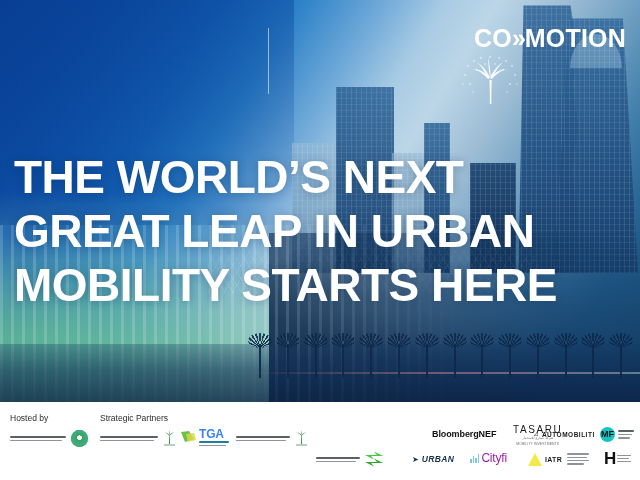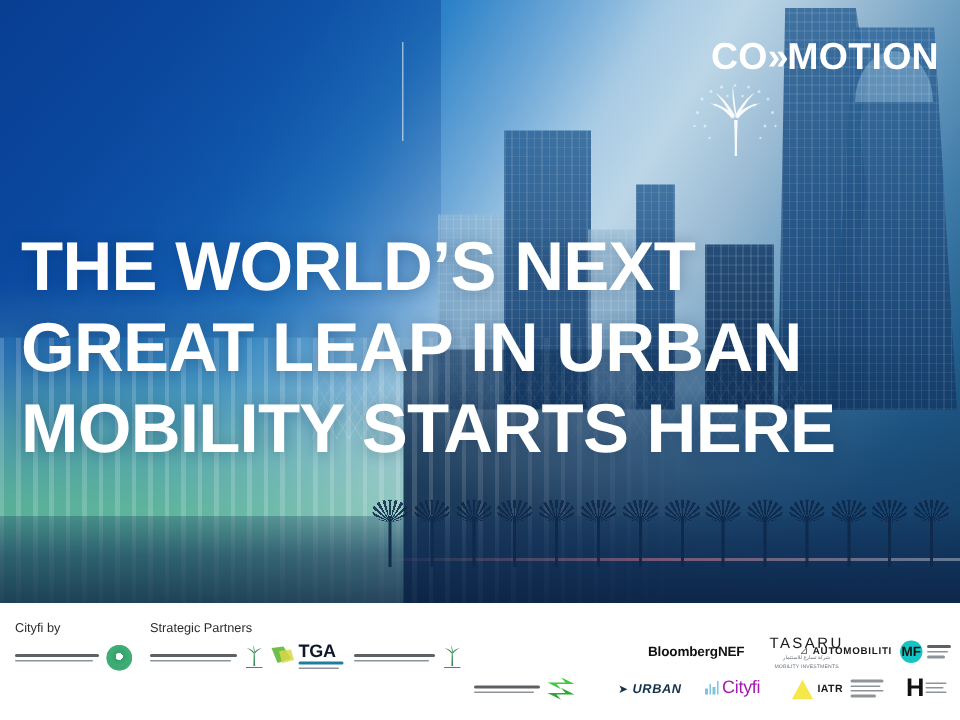--- a/index.html
+++ b/index.html
@@ -127,21 +127,21 @@
   .tiny-col{display:flex;flex-direction:column;}
 
   
   .emb-green{width:17px;height:17px;border-radius:50%;
      background:radial-gradient(circle at 50% 45%, #ffffff 18%, #35a06a 19%, #3fae76 52%, #2f9463 75%, #ffffff 76%);
      box-shadow:inset 0 0 0 1.5px #3fae76;}
   
   .emb-palm{width:13px;height:17px;position:relative;}
   
   .tga-mark{width:17px;height:14px;position:relative;}
-  .tga-text{font-size:12px;font-weight:700;color:#0f172a;letter-spacing:-.2px;line-height:1;}
+  .tga-text{font-size:12px;font-weight:700;color:#3b82f6;letter-spacing:-.2px;line-height:1;}
   
   .arrow-green{width:20px;height:15px;position:relative;}
   
   .omf-dot{width:15px;height:15px;border-radius:50%;background:#17c4c4;
      display:flex;align-items:center;justify-content:center;}
   .omf-m{font-size:9px;font-weight:700;color:#111;line-height:1;}
   
   .iatr-tri{width:14px;height:14px;background:#f5e84a;
      clip-path:polygon(50% 8%,100% 100%,0 100%);}
   
@@ -253,21 +253,21 @@
 
     <div class="headline">
       <span class="hl-line">THE WORLD’S NEXT</span>
       <span class="hl-line">GREAT LEAP IN URBAN</span>
       <span class="hl-line">MOBILITY STARTS HERE</span>
     </div>
   </div>
 
   <div class="footer">
 
-    <div class="f-label lbl-hosted">Cityfi by</div>
+    <div class="f-label lbl-hosted">Hosted by</div>
     <div class="f-label lbl-partners">Strategic Partners</div>
 
     <div class="logo" style="left:10px;top:28px;gap:5px;">
       <div class="ar-lines">
         <div class="ar-l" style="width:56px;"></div>
         <div class="ar-l s" style="width:52px;"></div>
       </div>
       <div class="emb-green"></div>
     </div>
 

